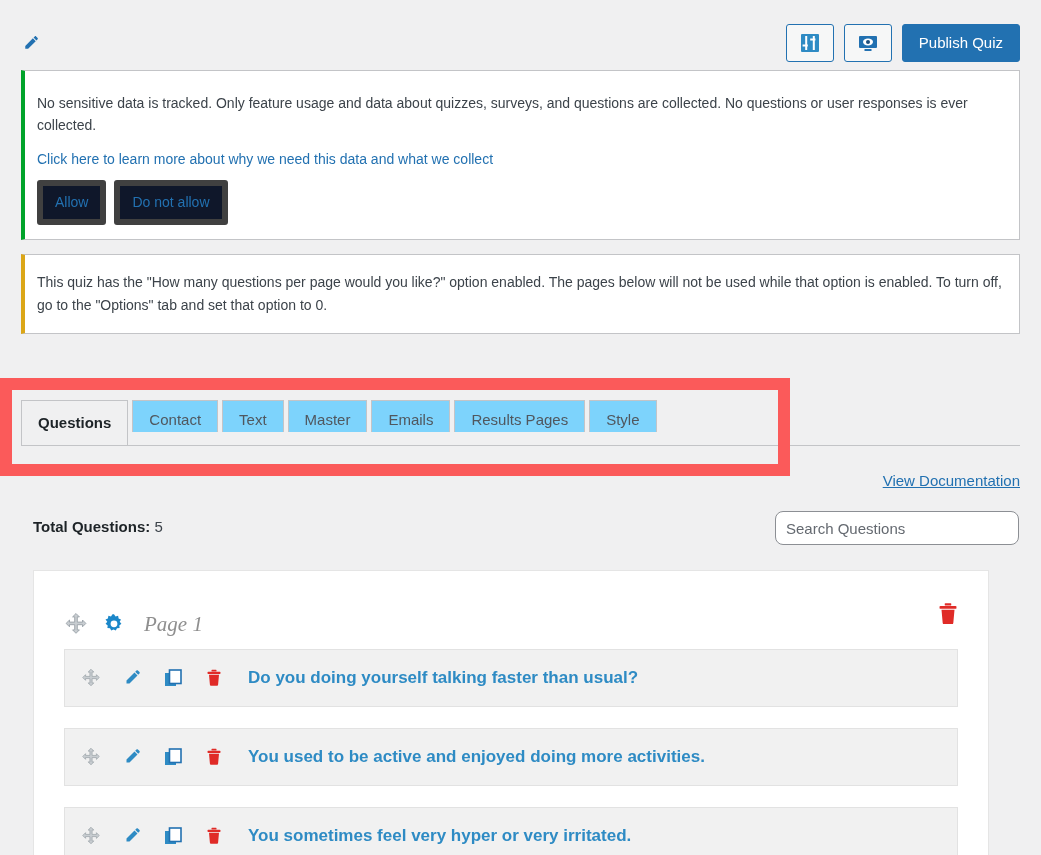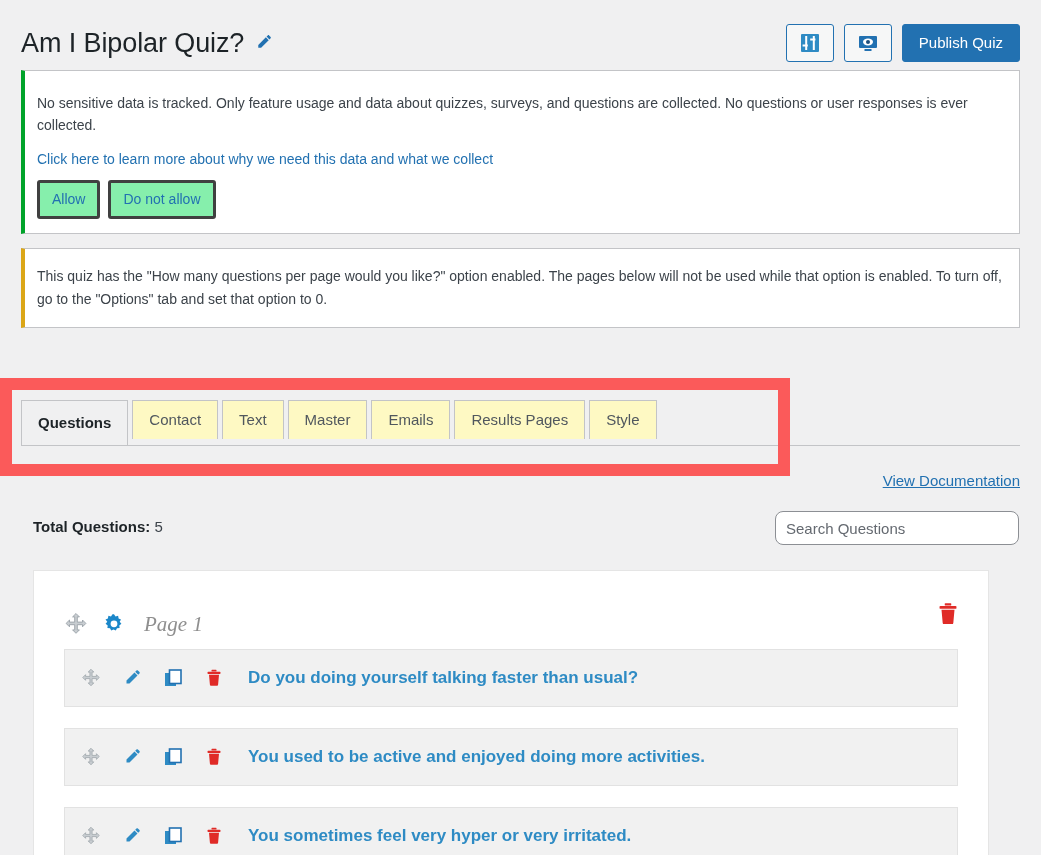--- a/index.html
+++ b/index.html
@@ -78,22 +78,22 @@
   }
   .notice-success { border-left-color: #00a32a; }
   .notice-warning { border-left-color: #dba617; }
   .notice p { margin: 11px 0; }
   .notice a.notice-link {
     color: #2271b1;
     font-size: 14px;
   }
   .notice-buttons { display: flex; gap: 8px; margin-top: 10px; margin-bottom: 4px; }
   .notice-btn {
-    background: #86efac;
-    border: 3px solid #404040;
+    background: #0f172a;
+    border: 6px solid #404040;
     color: #2271b1;
     border-radius: 3px;
     font-size: 14px;
     padding: 4px 12px;
     font-family: "Liberation Sans", sans-serif;
     cursor: pointer;
     line-height: 1.8;
     text-align: center;
   }
 
@@ -118,26 +118,26 @@
   }
   .tabs-row {
     position: absolute;
     left: 21px;
     top: 22px;
     display: flex;
     align-items: flex-start;
     height: 45px;
   }
   .tab {
-    background: #fef9c3;
+    background: #7dd3fc;
     border: 1px solid #c3c4c7;
     border-bottom: none;
     margin-right: 4px;
     padding: 0 16px;
-    height: 39px;
+    height: 32px;
     line-height: 38px;
     font-size: 15px;
     color: #50575e;
     cursor: pointer;
     white-space: nowrap;
   }
   .tab.active {
     background: #f0f0f1;
     color: #1d2327;
     font-weight: bold;
@@ -244,21 +244,20 @@
   }
   .icon { display: inline-flex; align-items: center; justify-content: center; cursor: pointer; }
 </style>
 </head>
 <body>
 
 <div class="page">
 
   <div class="header">
     <div class="title-wrap">
-      <h1 class="page-title">Am I Bipolar Quiz?</h1>
       <span class="edit-pencil">
         <svg width="19" height="19" viewBox="0 0 20 20">
           <path d="M14.5 2.5c.4-.4 1-.4 1.4 0l1.6 1.6c.4.4.4 1 0 1.4l-1.3 1.3-3-3 1.3-1.3zM12.5 4.5l3 3-8 8H4.5v-3l8-8z" fill="#2271b1"></path>
         </svg>
       </span>
     </div>
     <div class="header-actions">
       <div class="icon-btn">
         <span class="icon">
           <svg width="22" height="22" viewBox="0 0 22 22">

